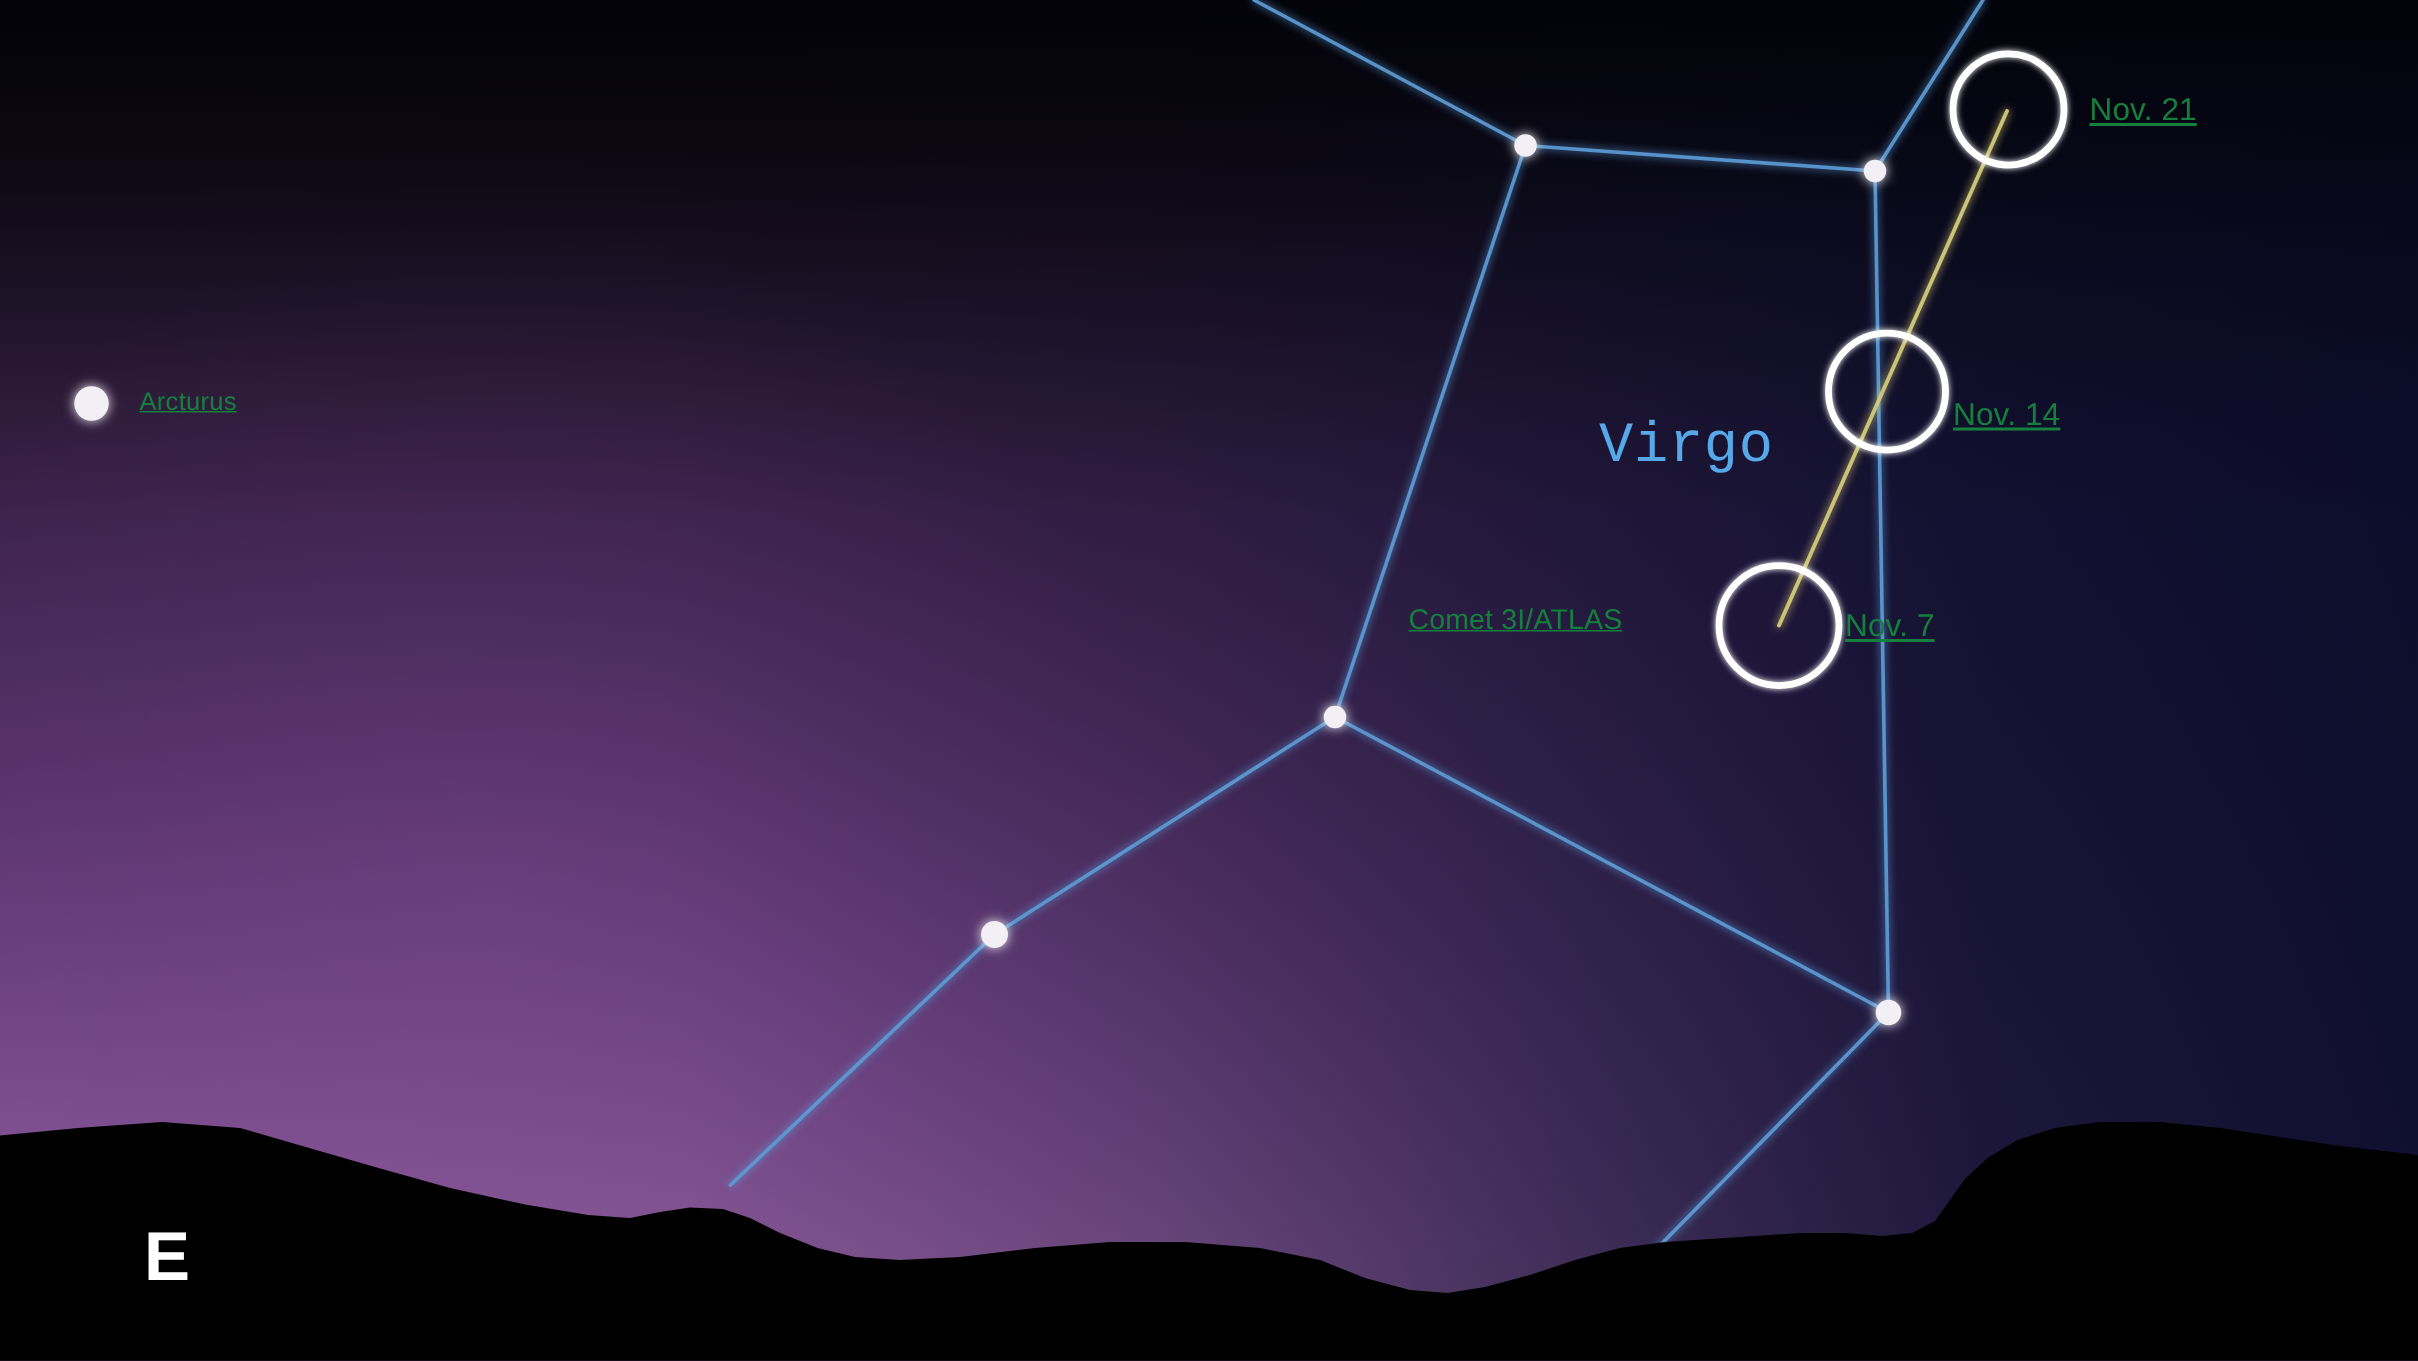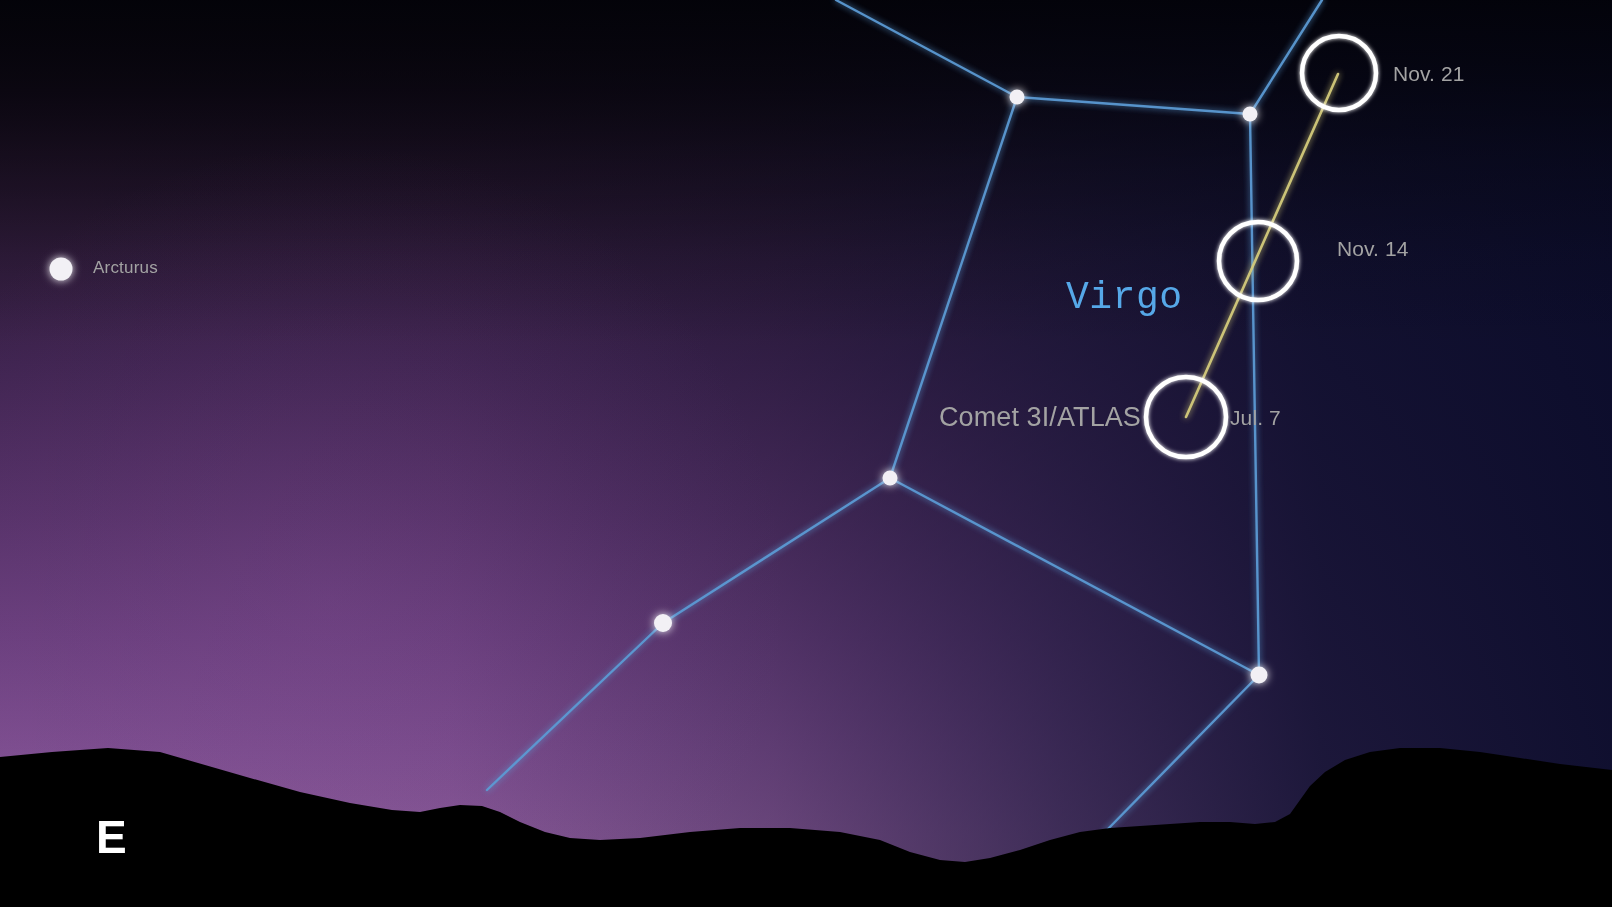--- a/index.html
+++ b/index.html
@@ -64,27 +64,28 @@
   
   #chart-svg {
     position: absolute;
     inset: 0;
     width: 1612px;
     height: 907px;
   }
   
   .label {
     position: absolute;
-    color: #a3a3a3;
+    color: #15803d;
     white-space: nowrap;
     line-height: 1;
+    text-decoration: underline;
   }
   .label-date { font-size: 21px; letter-spacing: 0.1px; }
   .label-star { font-size: 17px; letter-spacing: 0.2px; }
-  .label-comet { font-size: 27px; letter-spacing: 0.1px; }
+  .label-comet { font-size: 19px; letter-spacing: 0.1px; }
   .label-constellation {
     position: absolute;
     font-size: 38px;
     color: #56a8e8;
     letter-spacing: 0.5px;
     white-space: nowrap;
     font-family: Liberation Mono, monospace;
   }
   .label-caption {
     position: absolute;
@@ -174,22 +175,22 @@
              L1290,814 L1300,800 L1310,786 L1325,772 L1345,760 L1370,752 L1400,748
              L1440,748 L1480,752 L1520,758 L1560,764 L1612,770 L1612,907 L0,907 Z"></path>
   </svg>
 
   <div class="label label-star" style="left:93px; top:259px;">Arcturus</div>
 
   <div class="label-constellation" style="left:1066px; top:276px;">Virgo</div>
 
   <div class="label label-comet" style="left:939px; top:404px;">Comet 3I/ATLAS</div>
 
-  <div class="label label-date" style="left:1230px; top:407px;">Jul. 7</div>
+  <div class="label label-date" style="left:1230px; top:407px;">Nov. 7</div>
 
-  <div class="label label-date" style="left:1302px; top:238px;margin-left:35px;">Nov. 14</div>
+  <div class="label label-date" style="left:1302px; top:266px;">Nov. 14</div>
 
   <div class="label label-date" style="left:1393px; top:63px;">Nov. 21</div>
 
   <div class="label-compass" style="left:96px; top:810px;">E</div>
 
 
 </div>
 
 </body></html>

